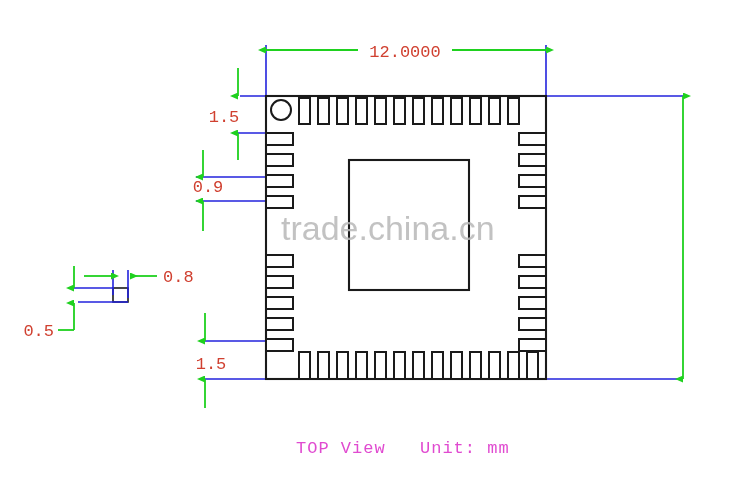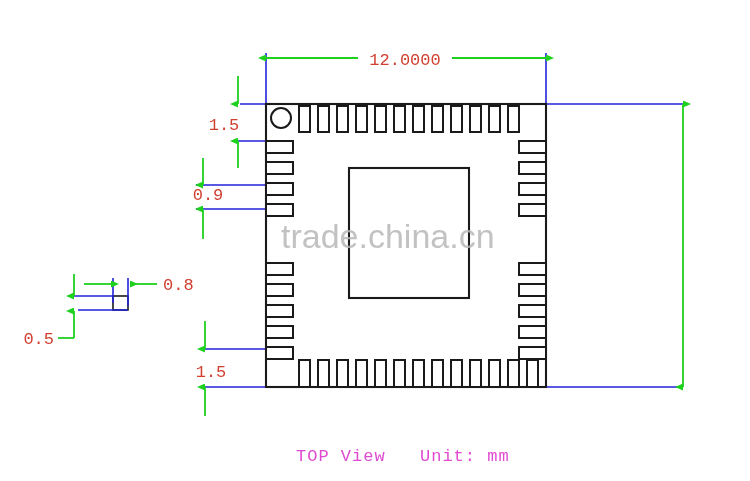--- a/index.html
+++ b/index.html
@@ -11,21 +11,20 @@
     width: 750px;
     height: 481px;
     overflow: hidden;
     font-family: "Liberation Sans", sans-serif;
   }
   #stage {
     position: relative;
     width: 750px;
     height: 412px;
     background: #ffffff;
-    margin-top: 8px;
   }
   #drawing {
     position: absolute;
     left: 0;
     top: 0;
   }
   .dim-text {
     font-family: "Liberation Mono", monospace;
     font-size: 17px;
     fill: #d04030;

